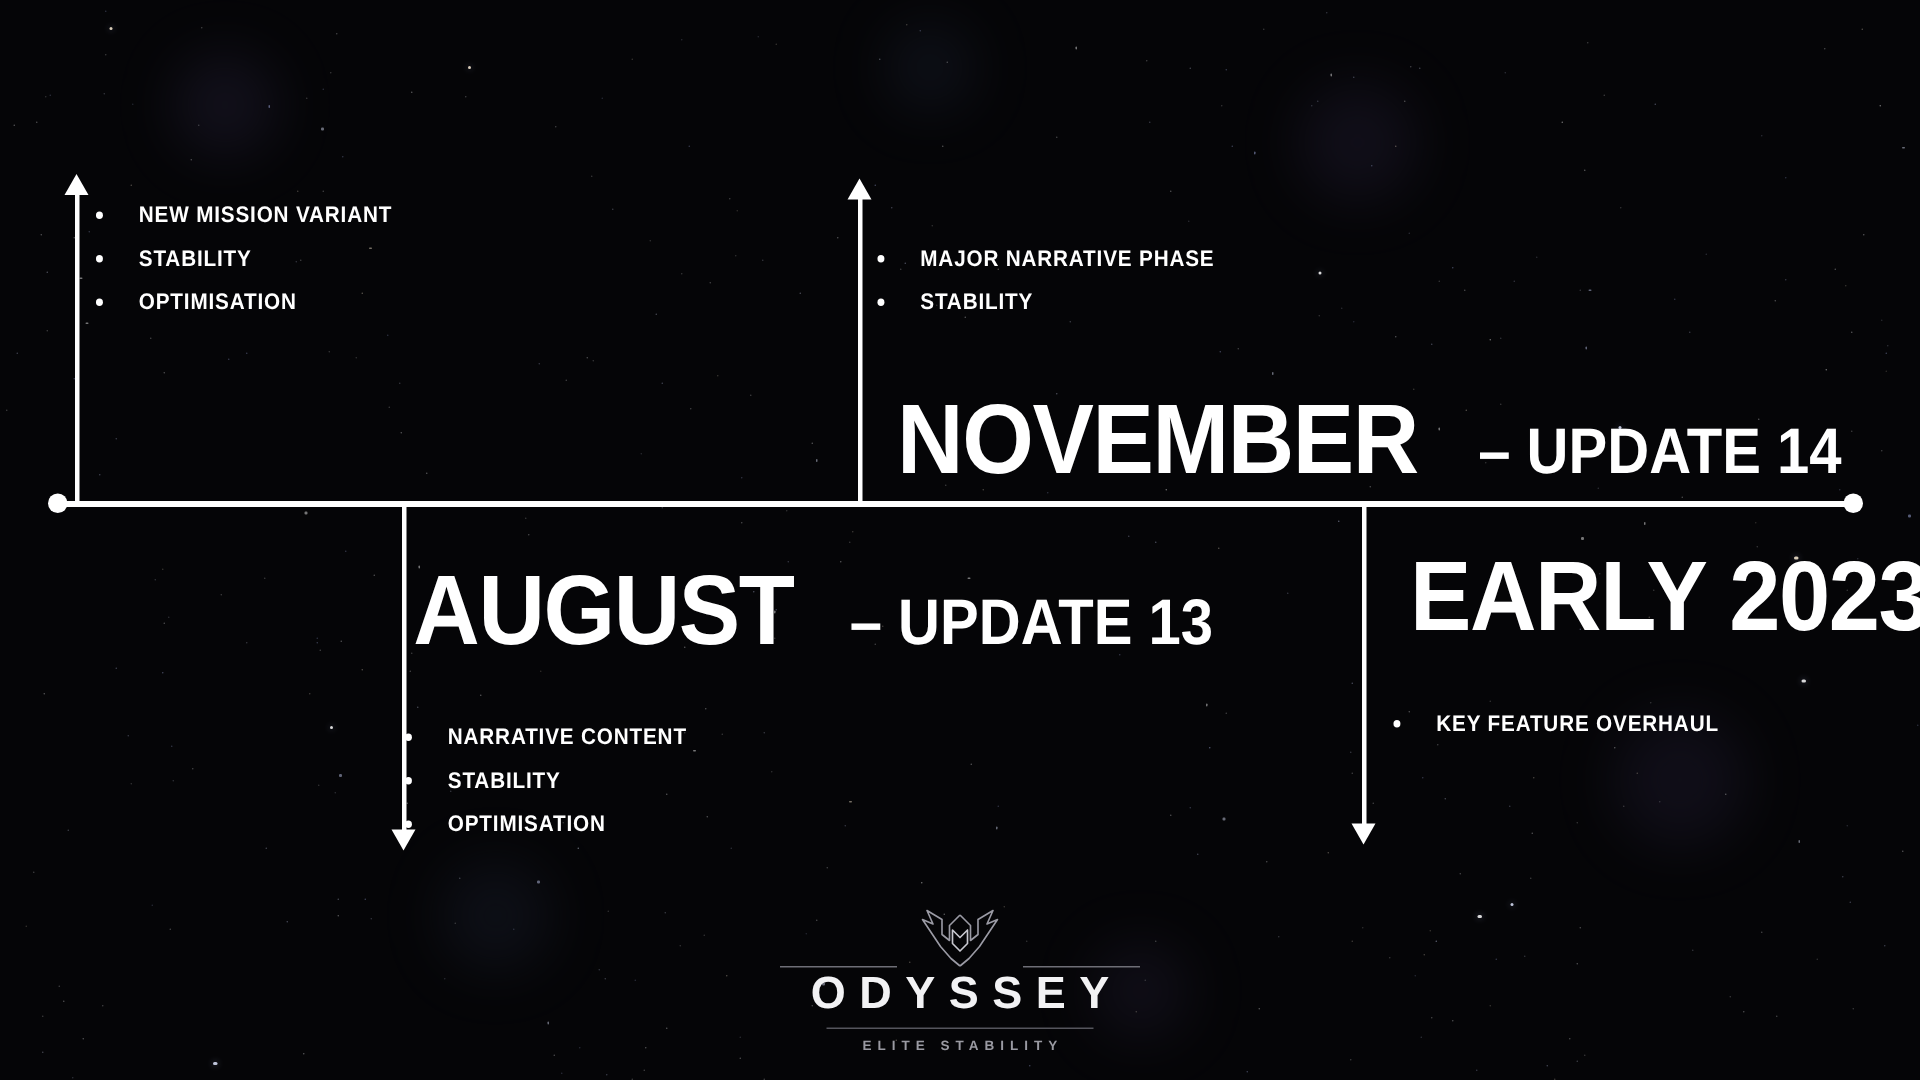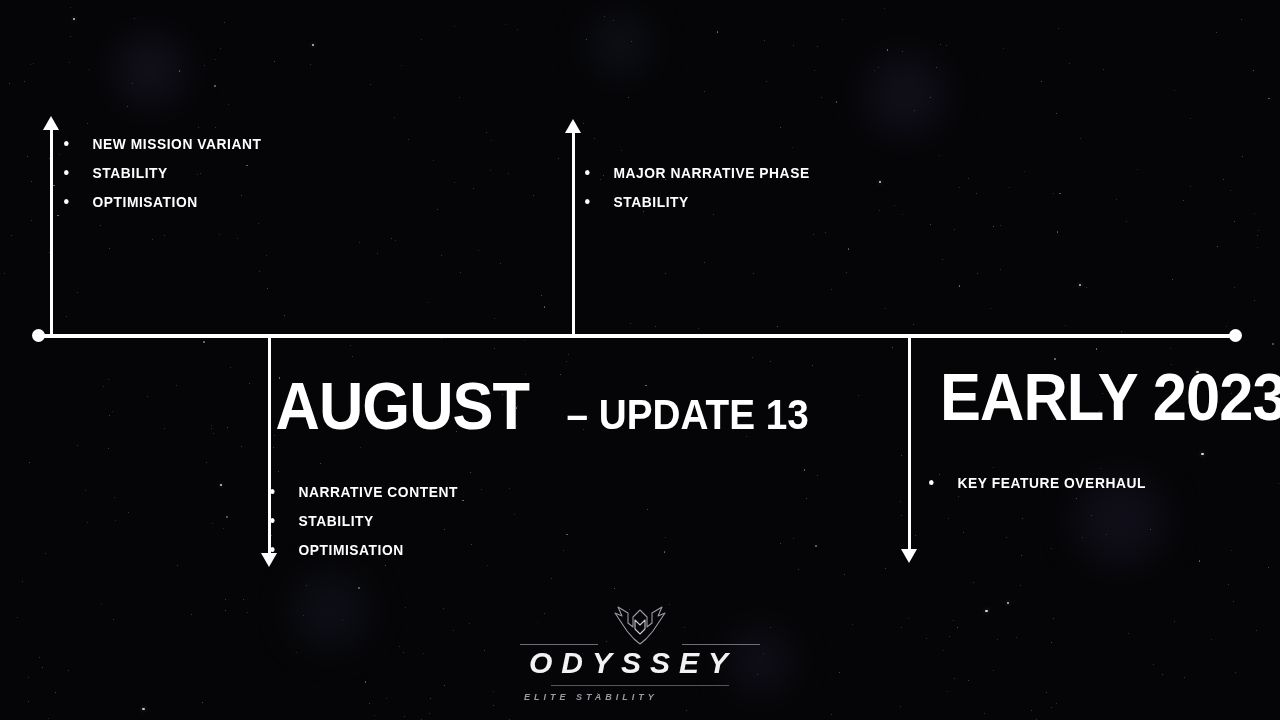--- a/index.html
+++ b/index.html
@@ -130,23 +130,22 @@
     transform-origin: left baseline;
   }
 
   
   #logo {
     position: absolute;
     left: 50%;
     transform: translateX(-50%);
     bottom: 18px;
     width: 240px;
-    text-align: left;
+    text-align: center;
     user-select: none;
-    font-style: italic;
   }
   #logo .emblem-row {
     position: relative;
     height: 42px;
     display: flex;
     align-items: flex-end;
     justify-content: center;
   }
   #logo .emblem-rule {
     position: absolute;
@@ -655,20 +654,24 @@
     <ul class="bullets">
       <li>
         <span class="dot"></span>
         <span>MAJOR NARRATIVE PHASE</span>
       </li>
       <li>
         <span class="dot"></span>
         <span>STABILITY</span>
       </li>
     </ul>
+    <div class="headline" style="margin-top:52px;">
+      <span class="period">NOVEMBER</span>
+      <span class="update">– UPDATE 14</span>
+    </div>
   </div>
 
   <div class="milestone" style="left:266px; top:375px;">
     <div class="headline">
       <span class="period">AUGUST</span>
       <span class="update">– UPDATE 13</span>
     </div>
     <ul class="bullets" style="margin-top:46px; margin-left:4px;">
       <li>
         <span class="dot"></span>

